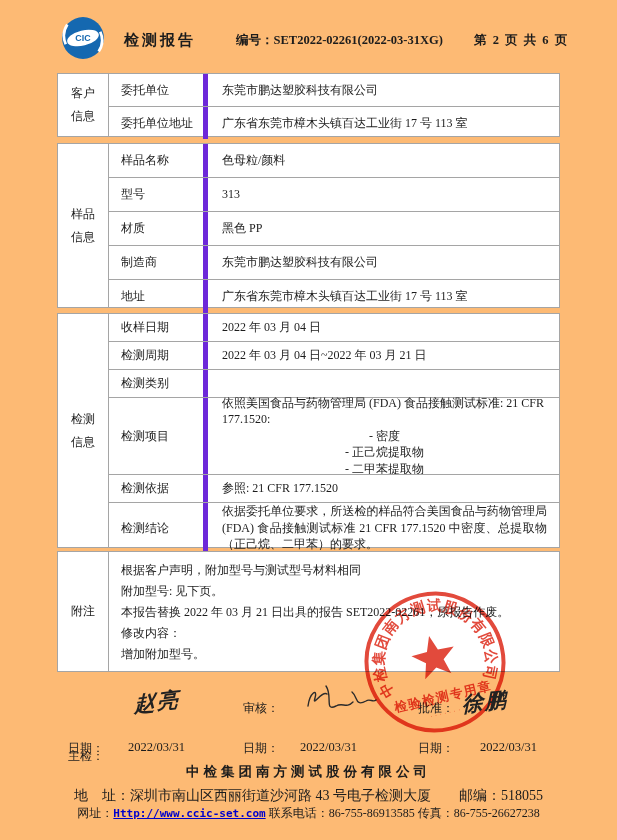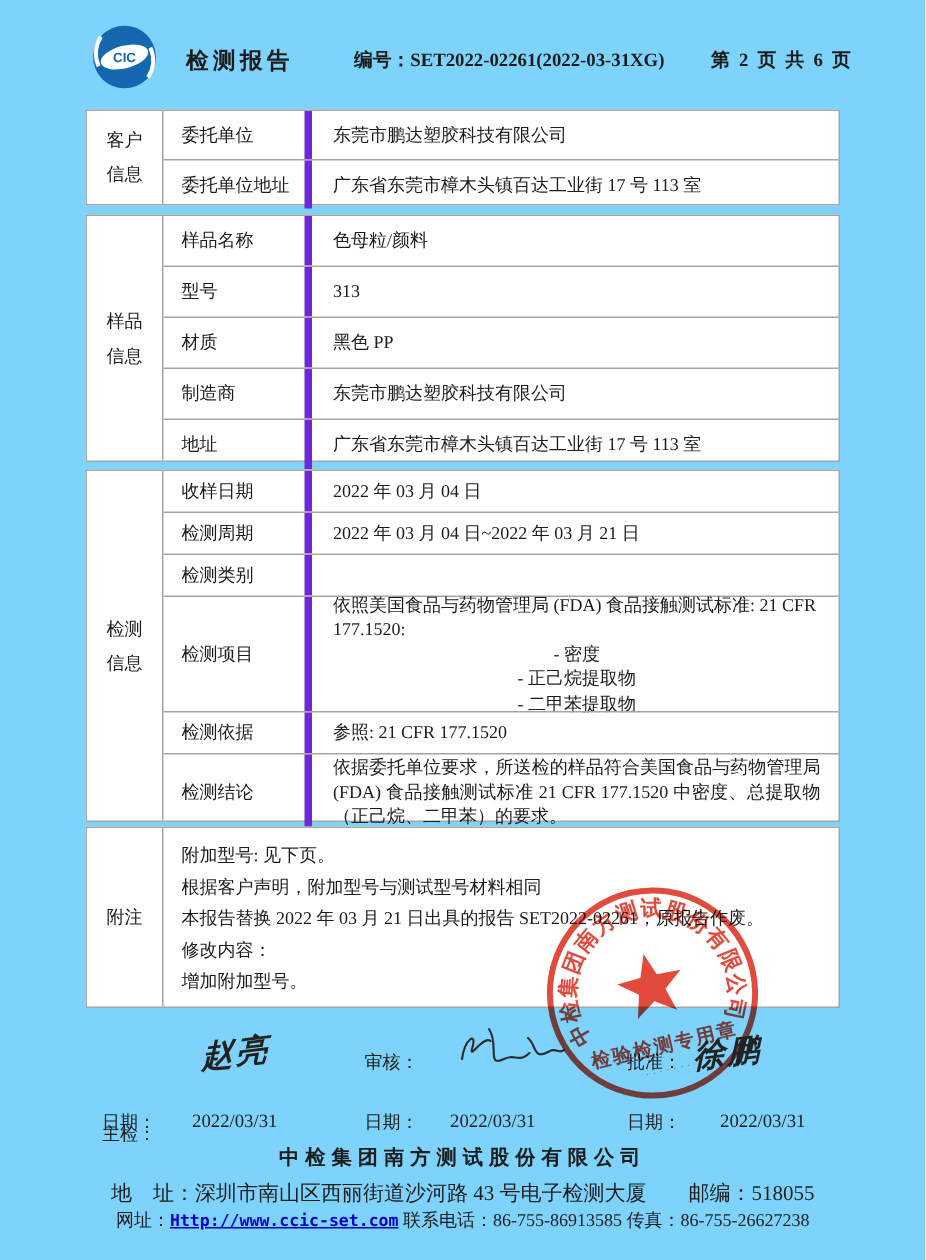--- a/index.html
+++ b/index.html
@@ -1,17 +1,17 @@
 <!DOCTYPE html>
 <html><head>
 <meta charset="utf-8">
 <style>
   html,body { margin:0; padding:0; background:#ffffff; }
   #page {
-    position:relative; width:617px; height:840px; background:#7dd3fc;
+    position:relative; width:617px; height:840px; background:#fdba74;
     font-family:"Liberation Serif", serif; color:#1c1c1c; overflow:hidden;
   }
   .abs { position:absolute; }
   
   .report-title { left:124px; top:31px; font-size:15px; font-weight:bold; letter-spacing:3px; }
   .report-no    { left:236px; top:32px; font-size:12.5px; font-weight:bold; }
   .pagination   { left:474px; top:32px; font-size:12.5px; font-weight:bold; letter-spacing:1.5px; }
   
   .tbl { position:absolute; left:57px; width:503px; display:flex;
          border:1px solid #a5a5a5; background:#fff; box-sizing:border-box; font-size:12px; }
@@ -133,22 +133,22 @@
       <div class="row" style="min-height:50px;">
         <div class="lbl">检测结论</div>
         <div class="val" style="line-height:16.5px; text-align:justify;">依据委托单位要求，所送检的样品符合美国食品与药物管理局 (FDA) 食品接触测试标准 21 CFR 177.1520 中密度、总提取物（正己烷、二甲苯）的要求。</div>
       </div>
     </div>
   </div>
 
   <div class="tbl" style="top:551px; height:121px;">
     <div class="head">附注</div>
     <div class="notes-cell">
+      <div>根据客户声明，附加型号与测试型号材料相同</div>
       <div>附加型号: 见下页。</div>
-      <div>根据客户声明，附加型号与测试型号材料相同</div>
       <div>本报告替换 2022 年 03 月 21 日出具的报告 SET2022-02261，原报告作废。</div>
       <div>修改内容：</div>
       <div>增加附加型号。</div>
     </div>
   </div>
 
   <svg class="abs stamp" width="152" height="152" viewBox="0 0 160 160">
     <circle cx="80" cy="80" r="72" fill="none" stroke="#e03a2b" stroke-width="4.2"></circle>
     <defs>
       <path id="arcTop" d="M 31.1,102.8 A 54,54 0 1 1 128.9,102.8" fill="none"></path>

